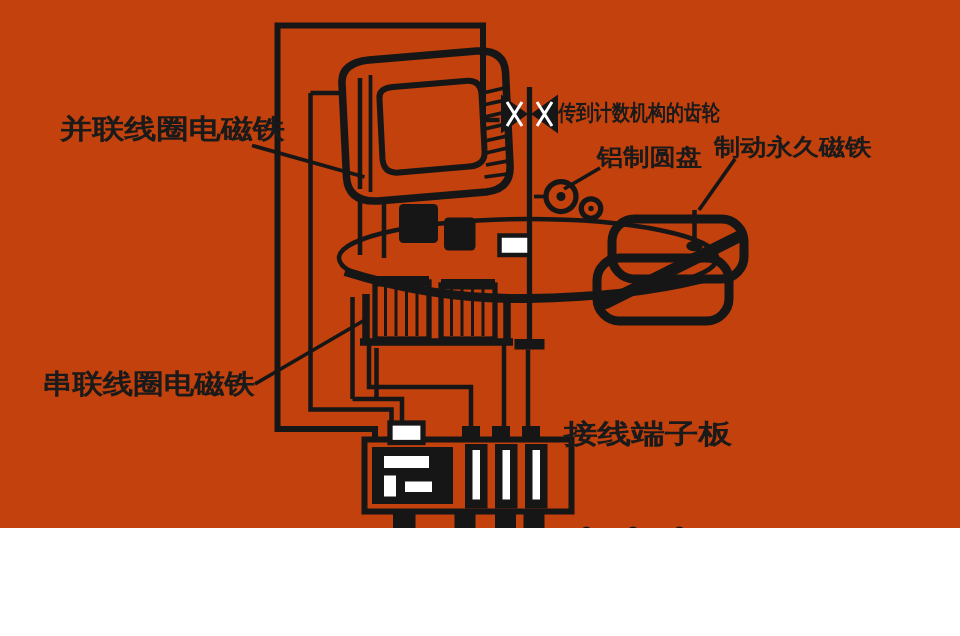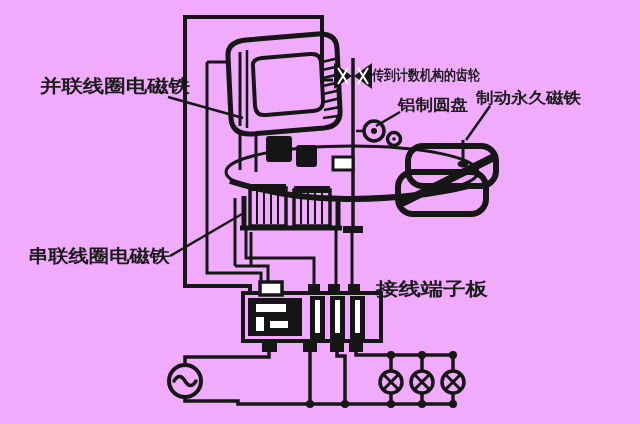--- a/index.html
+++ b/index.html
@@ -1,16 +1,16 @@
 <!DOCTYPE html>
 <html><head>
 <meta charset="utf-8">
 <style>
   html,body{margin:0;padding:0;background:#ffffff;}
-  .canvas{position:relative;width:640px;height:424px;background:#f0abfc;overflow:hidden;
+  .canvas{position:relative;width:640px;height:352px;background:#c2410c;overflow:hidden;
           font-family:"DejaVu Sans","Liberation Sans",sans-serif;}
   svg{position:absolute;left:0;top:0;}
   .ink{stroke:#161616;fill:none;}
   .fill-ink{fill:#161616;stroke:none;}
   text{fill:#1a1a1a;font-weight:600;}
   .lbl-big{font-size:18px;}
   .lbl-med{font-size:15.5px;}
   .lbl-sm{font-size:14.5px;}
 </style>
 </head>

